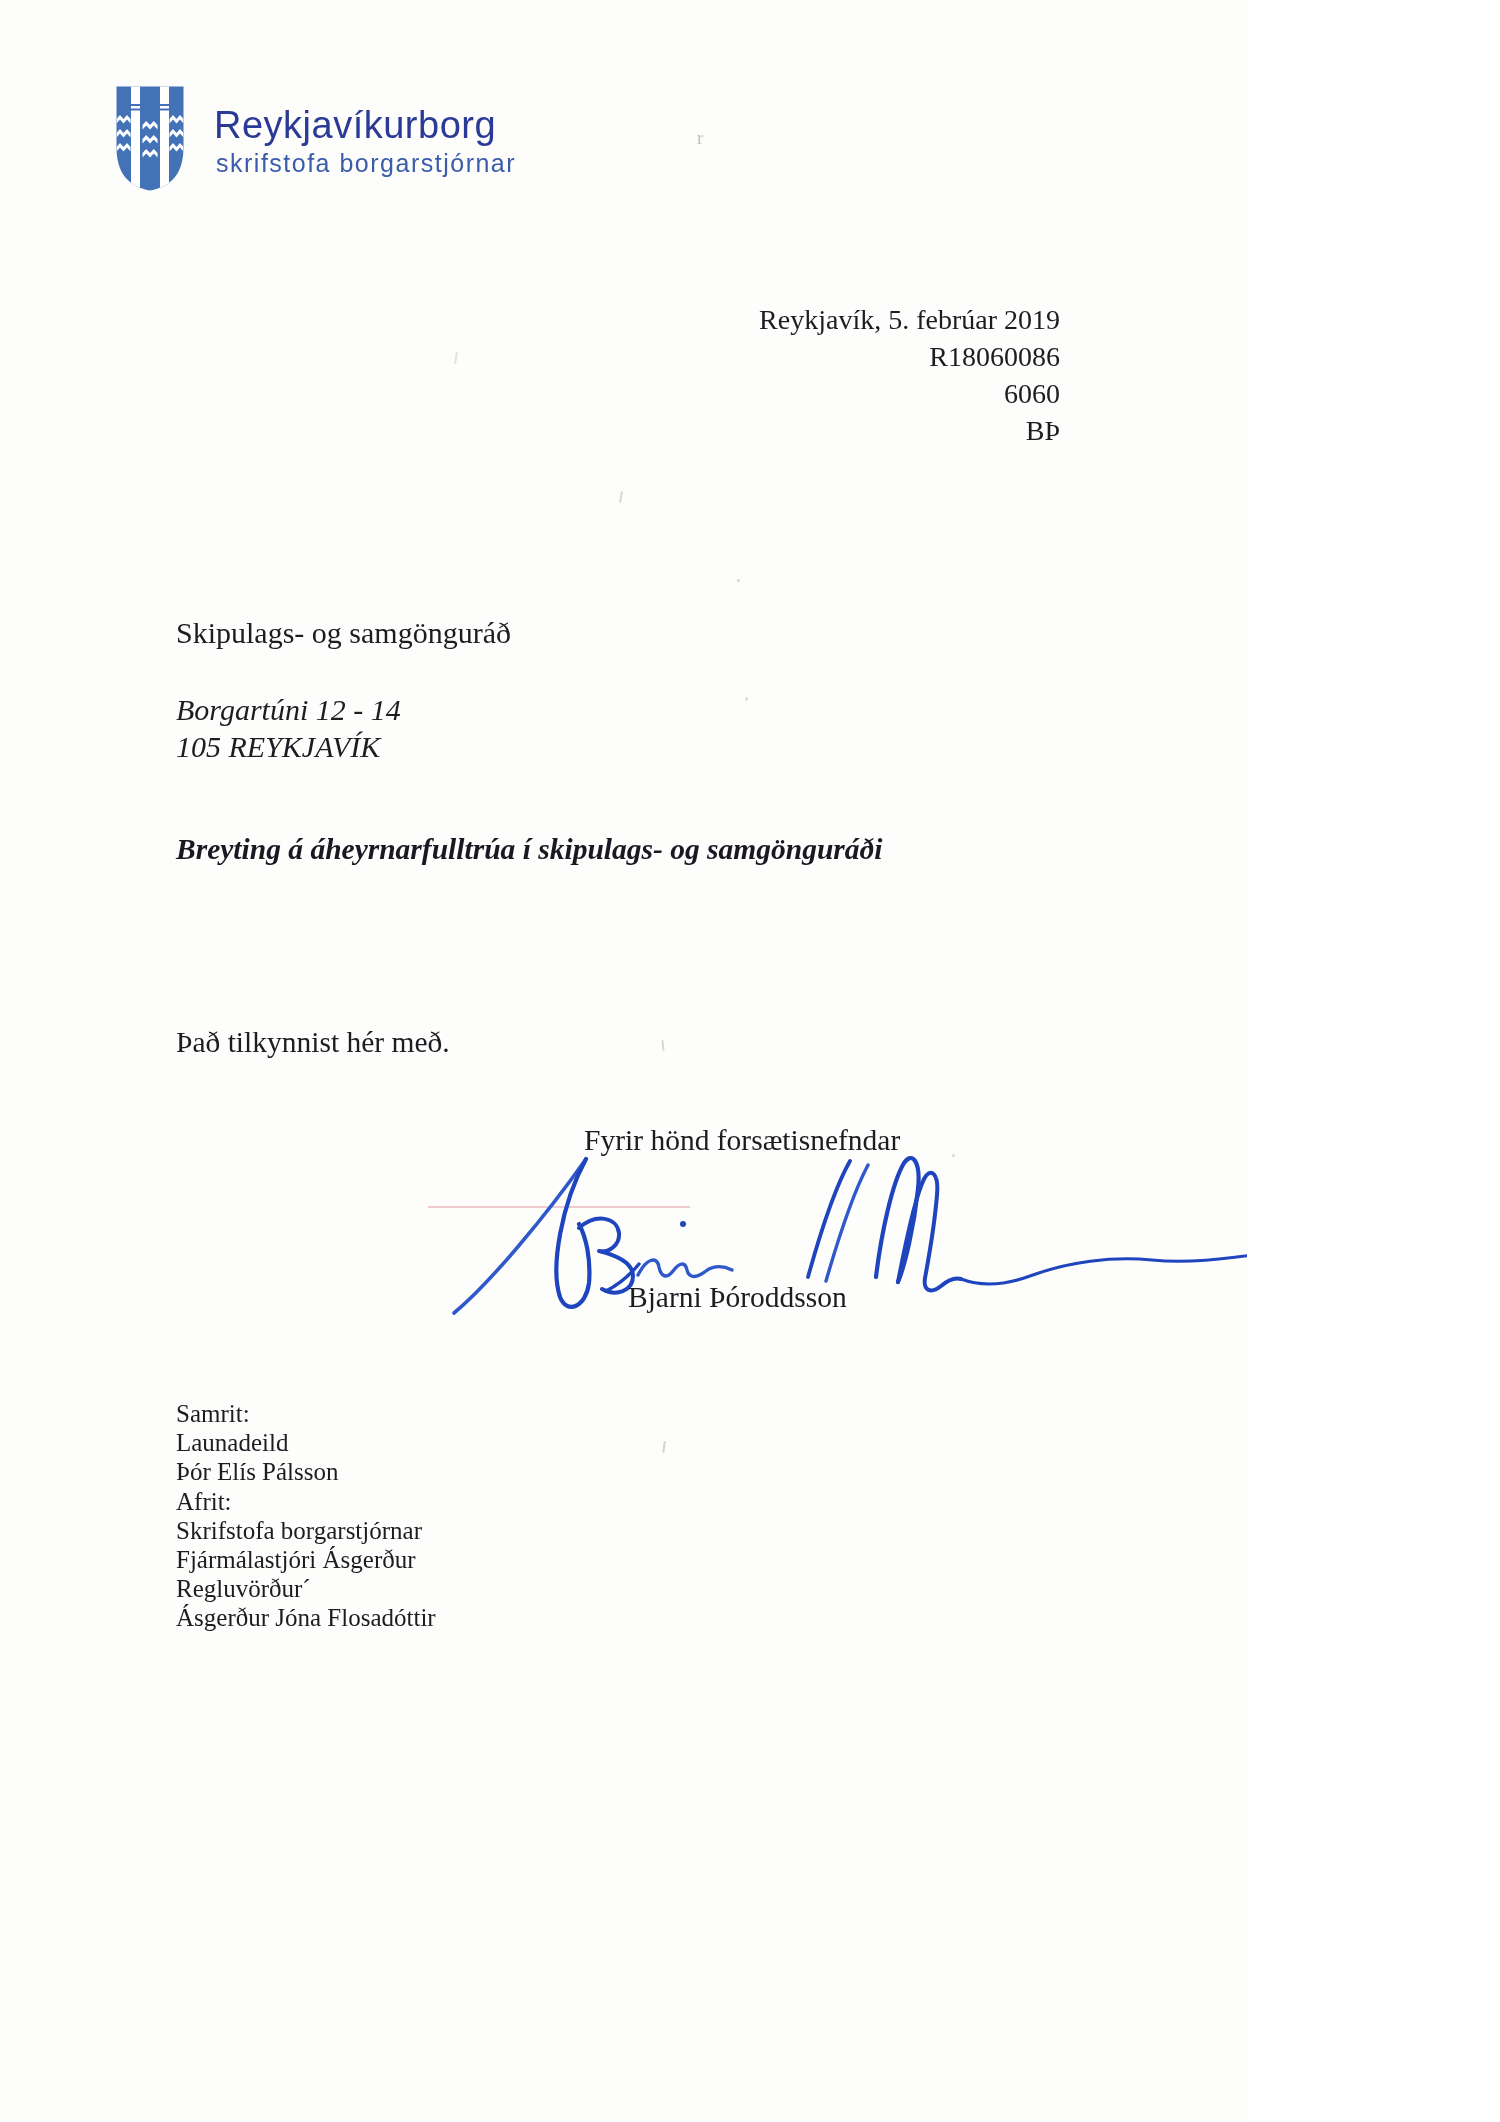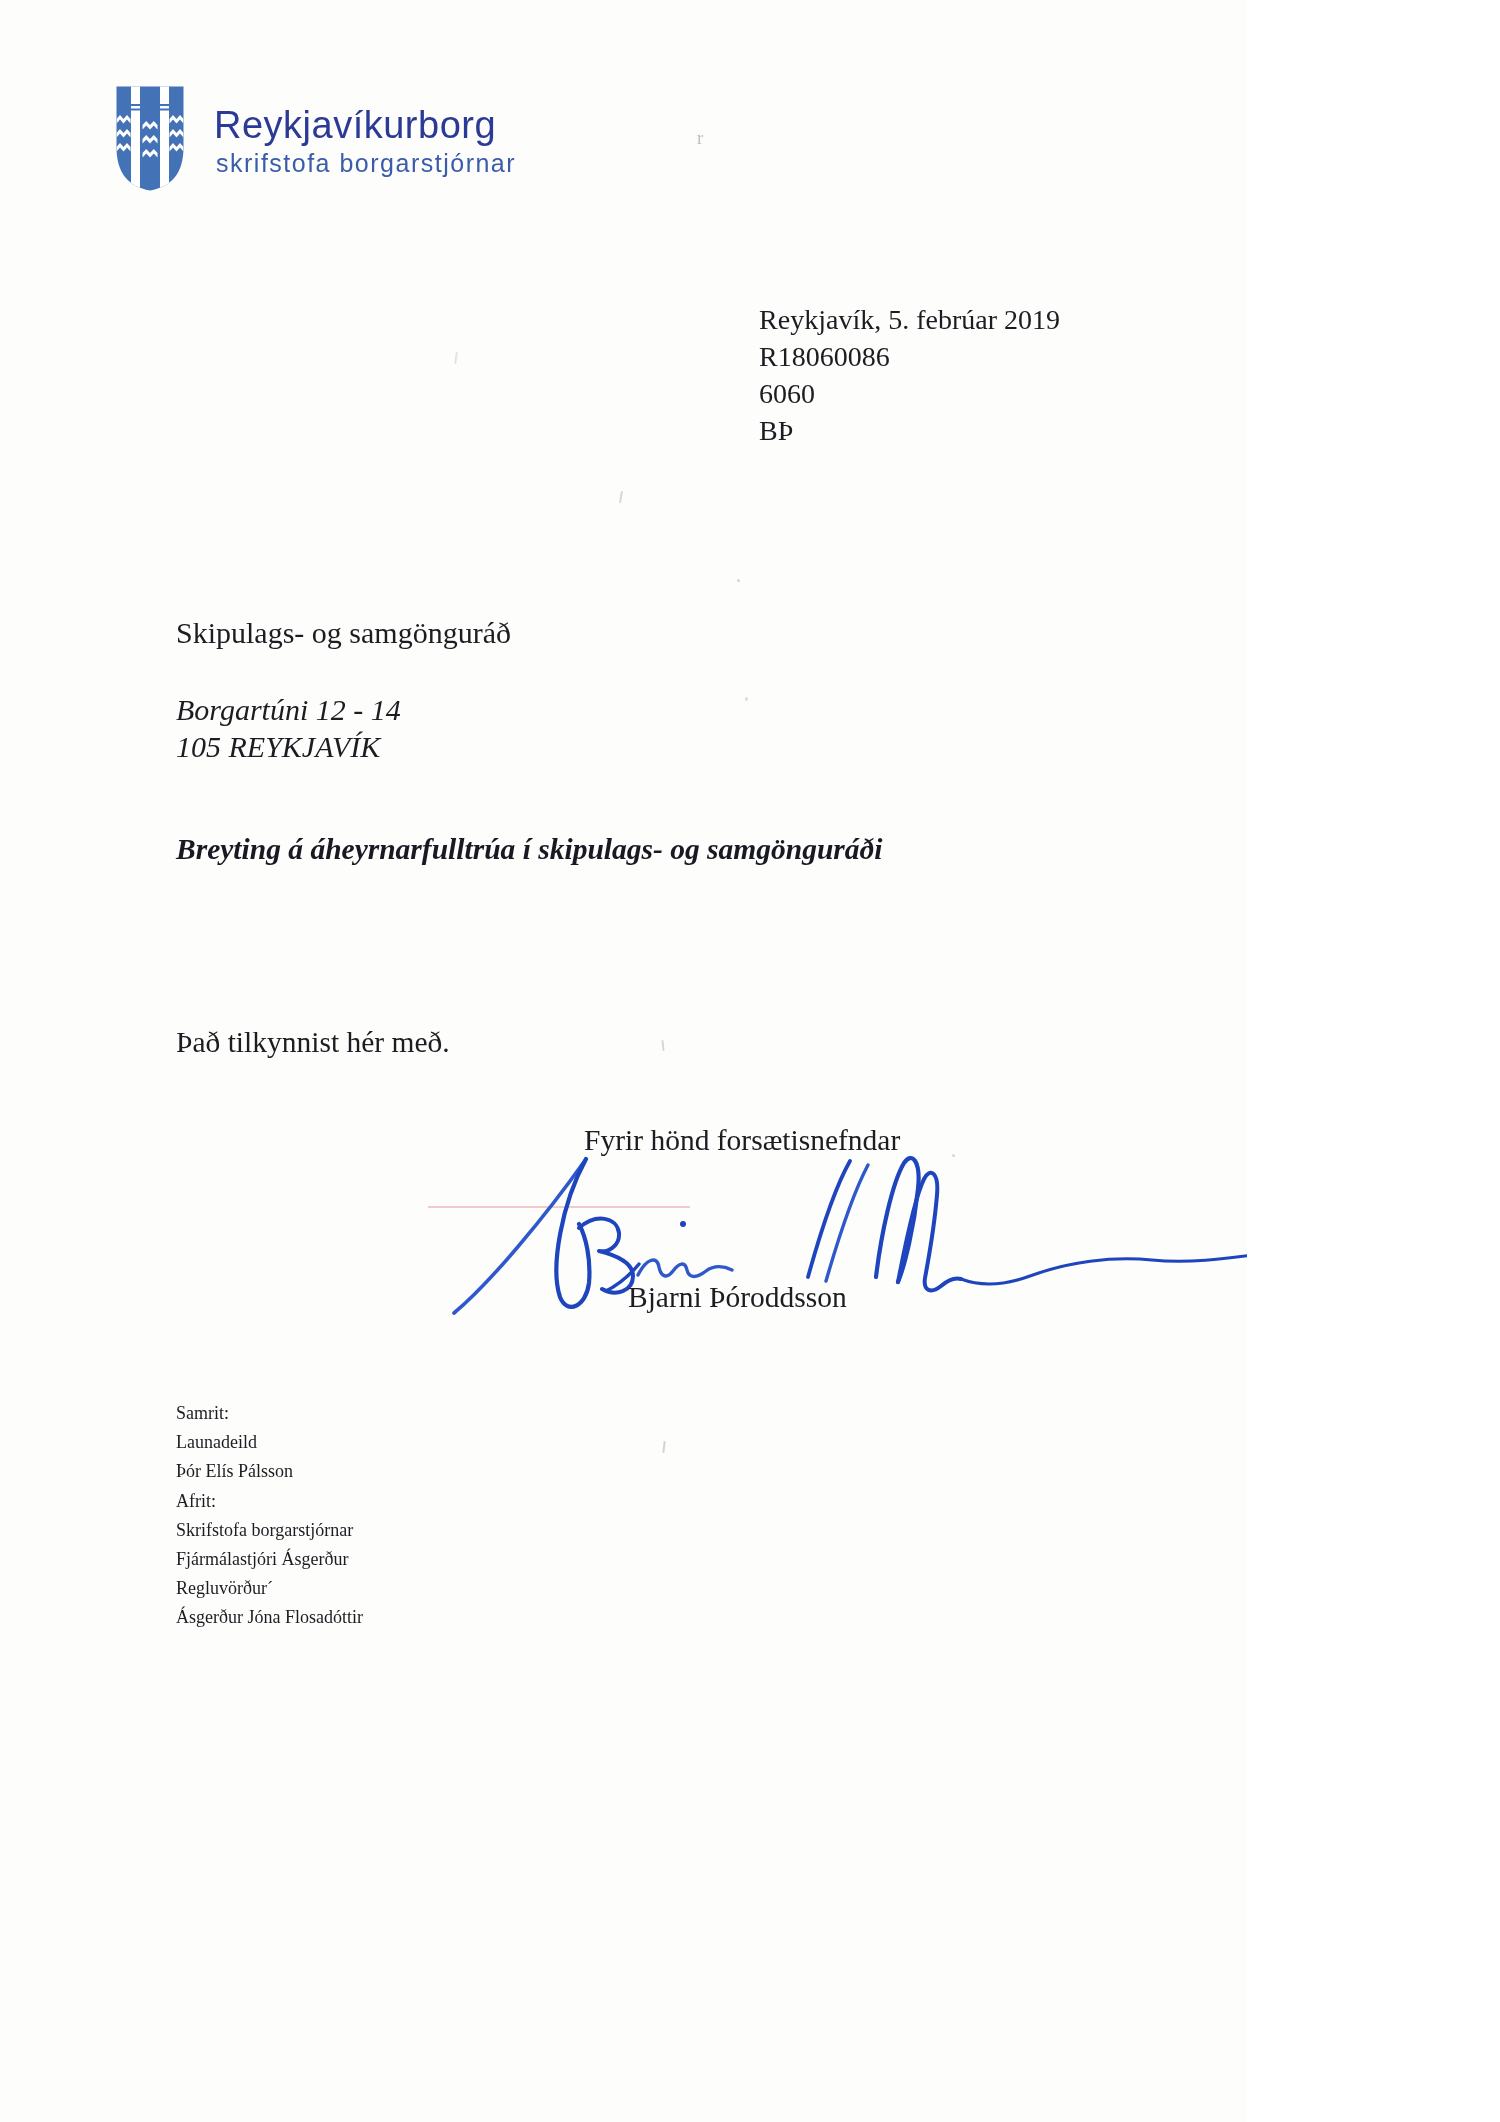--- a/index.html
+++ b/index.html
@@ -16,21 +16,21 @@
     left:214px; top:104px; font-family:"Liberation Sans", sans-serif;
     font-size:38px; color:var(--logo-name,#2b3a96); letter-spacing:0.5px;
   }
   .org-dept {
     left:216px; top:149px; font-family:"Liberation Sans", sans-serif;
     font-size:25px; color:var(--logo-dept,#3a5caa); letter-spacing:1.5px;
   }
 
   
   .meta-block {
-    right:187px; top:301px; 
+    right:187px; top:301px; text-align:right;
     font-size:28px; line-height:37px; white-space:nowrap;
   }
 
   
   .recipient-name { left:176px; top:616px; font-size:30px; white-space:nowrap; }
   .recipient-address { left:176px; top:691px; font-size:30px; line-height:37px; white-space:nowrap;font-style:italic; }
 
   
   .subject {
     left:176px; top:833px; font-size:29.5px; font-weight:bold; font-style:italic;
@@ -44,21 +44,21 @@
   .sig-rule {
     left:428px; top:1206px; width:262px; height:2px;
     background:#e9b9c2; opacity:0.75;
   }
   .signature-svg { left:440px; top:1145px; width:850px; height:185px; }
   .signature-svg path { fill:none; stroke:var(--ink,#1e45bd); stroke-linecap:round; stroke-linejoin:round; }
   .signature-svg .lt { stroke:#2f58cb; }
   .signer-name { left:628px; top:1281px; font-size:29.5px; white-space:nowrap; }
 
   
-  .copies-block { left:176px; top:1399px; font-size:18px; line-height:29.2px; white-space:nowrap; }
+  .copies-block { left:176px; top:1399px; font-size:25px; line-height:29.2px; white-space:nowrap; }
 
   
   .footer-block {
     right:80px; top:1956px; text-align:right;
     font-family:"Liberation Sans", sans-serif; font-size:20px;
     line-height:22.6px; color:#4a4a4a; white-space:nowrap;
   }
 
   
   .artifact { position:absolute; background:#a9a9a9; border-radius:2px; }

